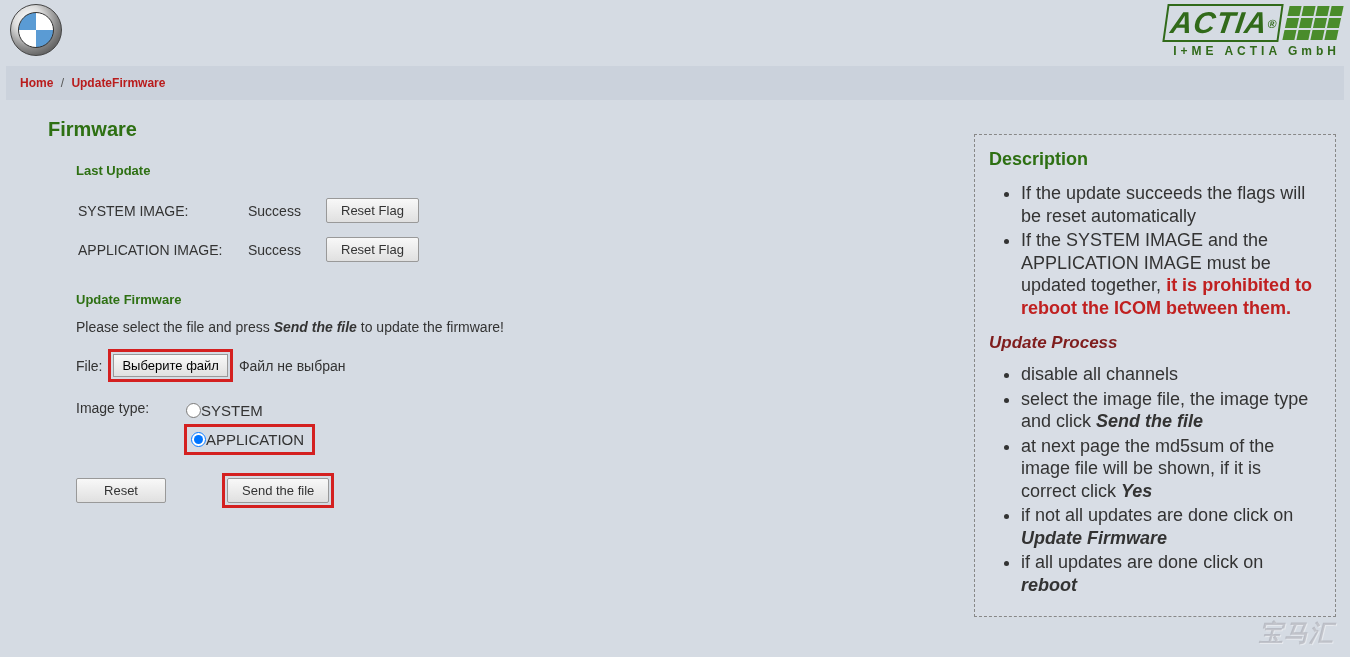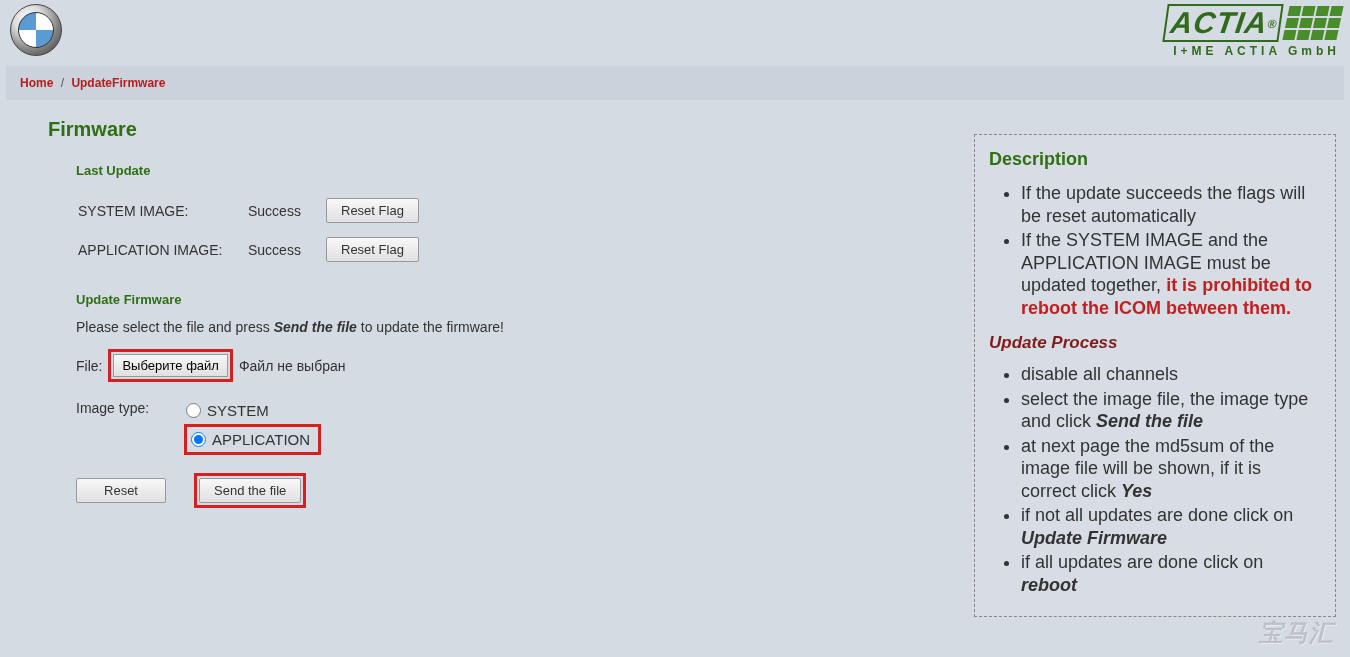--- a/index.html
+++ b/index.html
@@ -163,25 +163,25 @@
       cursor: pointer;
     }
     .image-type-row {
       display: flex;
       align-items: flex-start;
       gap: 12px;
       font-size: 14px;
       margin-bottom: 18px;
     }
     .radio-group { display: flex; flex-direction: column; gap: 3px; }
-    .radio-opt { display: flex; align-items: center; gap: 6px; padding: 2px 6px 2px 2px; font-size: 15px; }
+    .radio-opt { display: flex; align-items: center; gap: 0; padding: 2px 6px 2px 2px; font-size: 15px; }
     .radio-opt input { width: 15px; height: 15px; }
     .action-row {
       display: flex;
-      gap: 28px;
+      gap: 56px;
       align-items: center;
     }
     .reset-btn { width: 90px; }
     .desc-box {
       border: 1px dashed #888;
       background: #d8dde5;
       padding: 14px 14px 18px 14px;
     }
     .desc-box h3 {
       color: #2e7013;

